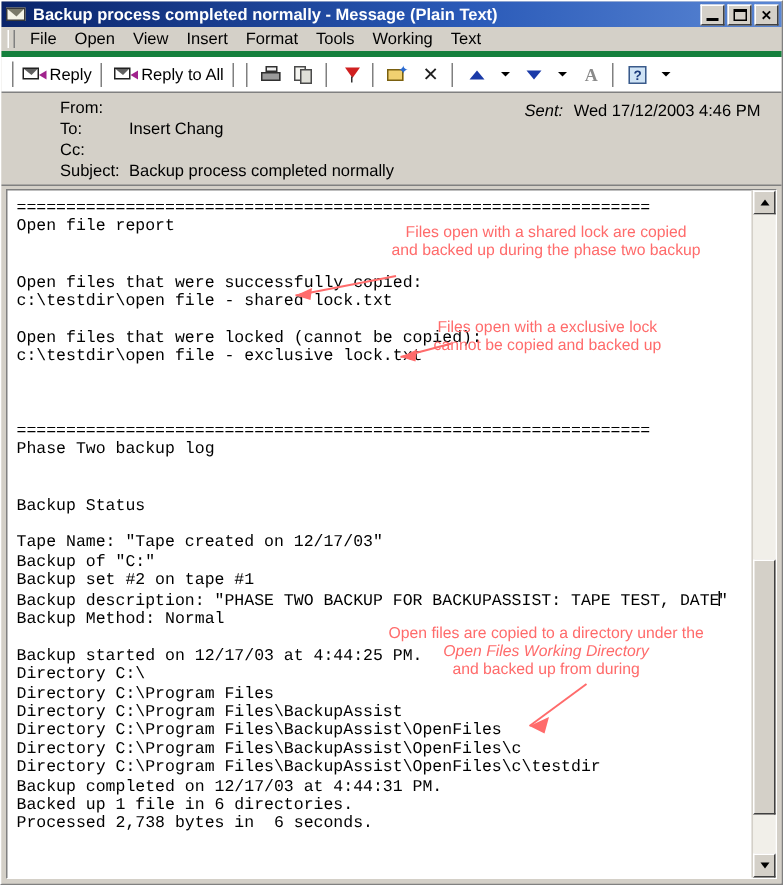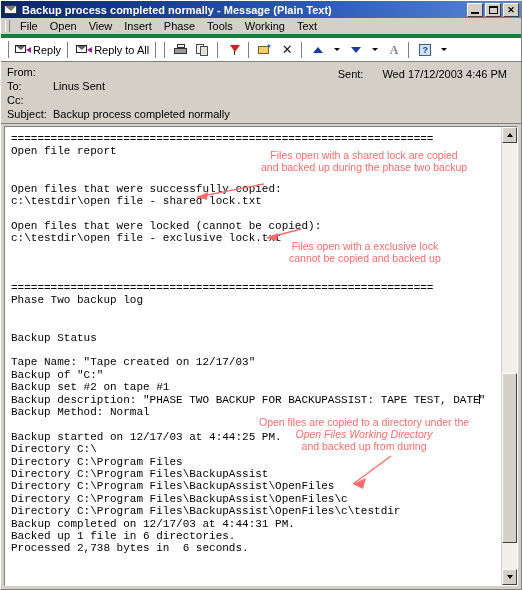--- a/index.html
+++ b/index.html
@@ -195,29 +195,29 @@
     color: #000;
     position: relative;
     border-bottom: 1px solid #808080;
   }
   .hdr-row {
     display: flex;
     height: 14px;
     align-items: center;
     padding-left: 6px;
   }
-  .hdr-lbl { width: 46px; flex: 0 0 auto; }
+  .hdr-lbl { width: 46px; flex: 0 0 auto; margin-left: 33px; }
   .hdr-val { flex: 1 1 auto; white-space: nowrap; overflow: hidden; }
   .hdr-sent {
     position: absolute;
     right: 14px;
     top: 6px;
     white-space: nowrap;
   }
-  .hdr-sent .s-lbl { margin-right: 16px; }
+  .hdr-sent .s-lbl { margin-right: 4px; font-style: italic; }
 
   
   .bodywrap {
     flex: 1 1 auto;
     background: #d4d0c8;
     padding: 2px 3px 3px 3px;
     box-sizing: border-box;
     display: flex;
     min-height: 0;
   }
@@ -297,21 +297,21 @@
     position: absolute;
     color: #ff6b6b;
     font-family: "Liberation Sans", sans-serif;
     font-size: 10.5px;
     line-height: 12px;
     white-space: nowrap;
     pointer-events: none;
   }
   .anno .ital { font-style: italic; }
   .anno-1 { left: 260px; top: 148px; text-align: center; }
-  .anno-2 { left: 288px; top: 211px; text-align: center; margin-top: 28px; }
+  .anno-2 { left: 288px; top: 211px; text-align: center; }
   .anno-3 { left: 258px; top: 415px; text-align: center; }
   .annosvg { position: absolute; left: 0; top: 0; width: 522px; height: 590px; pointer-events: none; }
 </style>
 </head>
 <body>
 
 <div class="window">
 
   <div class="titlebar">
     <div class="titlebar-icon">
@@ -330,21 +330,21 @@
         </div>
     </div>
   </div>
 
   <div class="menubar">
     <div class="menu-grip"></div>
     <div class="menu-item">File</div>
     <div class="menu-item">Open</div>
     <div class="menu-item">View</div>
     <div class="menu-item">Insert</div>
-    <div class="menu-item">Phase</div>
+    <div class="menu-item">Format</div>
     <div class="menu-item">Tools</div>
     <div class="menu-item">Working</div>
     <div class="menu-item">Text</div>
   </div>
 
   <div class="toolbar">
     <div class="tb-grip"></div>
 
     <div class="tb-btn">
       <span class="tb-ico">
@@ -433,21 +433,21 @@
       <span class="tb-arrow"></span>
     </div>
   </div>
 
   <div class="hdr">
     <div class="hdr-row">
       <div class="hdr-lbl">From:</div>
     </div>
     <div class="hdr-row">
       <div class="hdr-lbl">To:</div>
-      <div class="hdr-val">Linus Sent</div>
+      <div class="hdr-val">Insert Chang</div>
     </div>
     <div class="hdr-row">
       <div class="hdr-lbl">Cc:</div>
       <div class="hdr-val"></div>
     </div>
     <div class="hdr-row">
       <div class="hdr-lbl">Subject:</div>
       <div class="hdr-val">Backup process completed normally</div>
     </div>
     <div class="hdr-sent">

